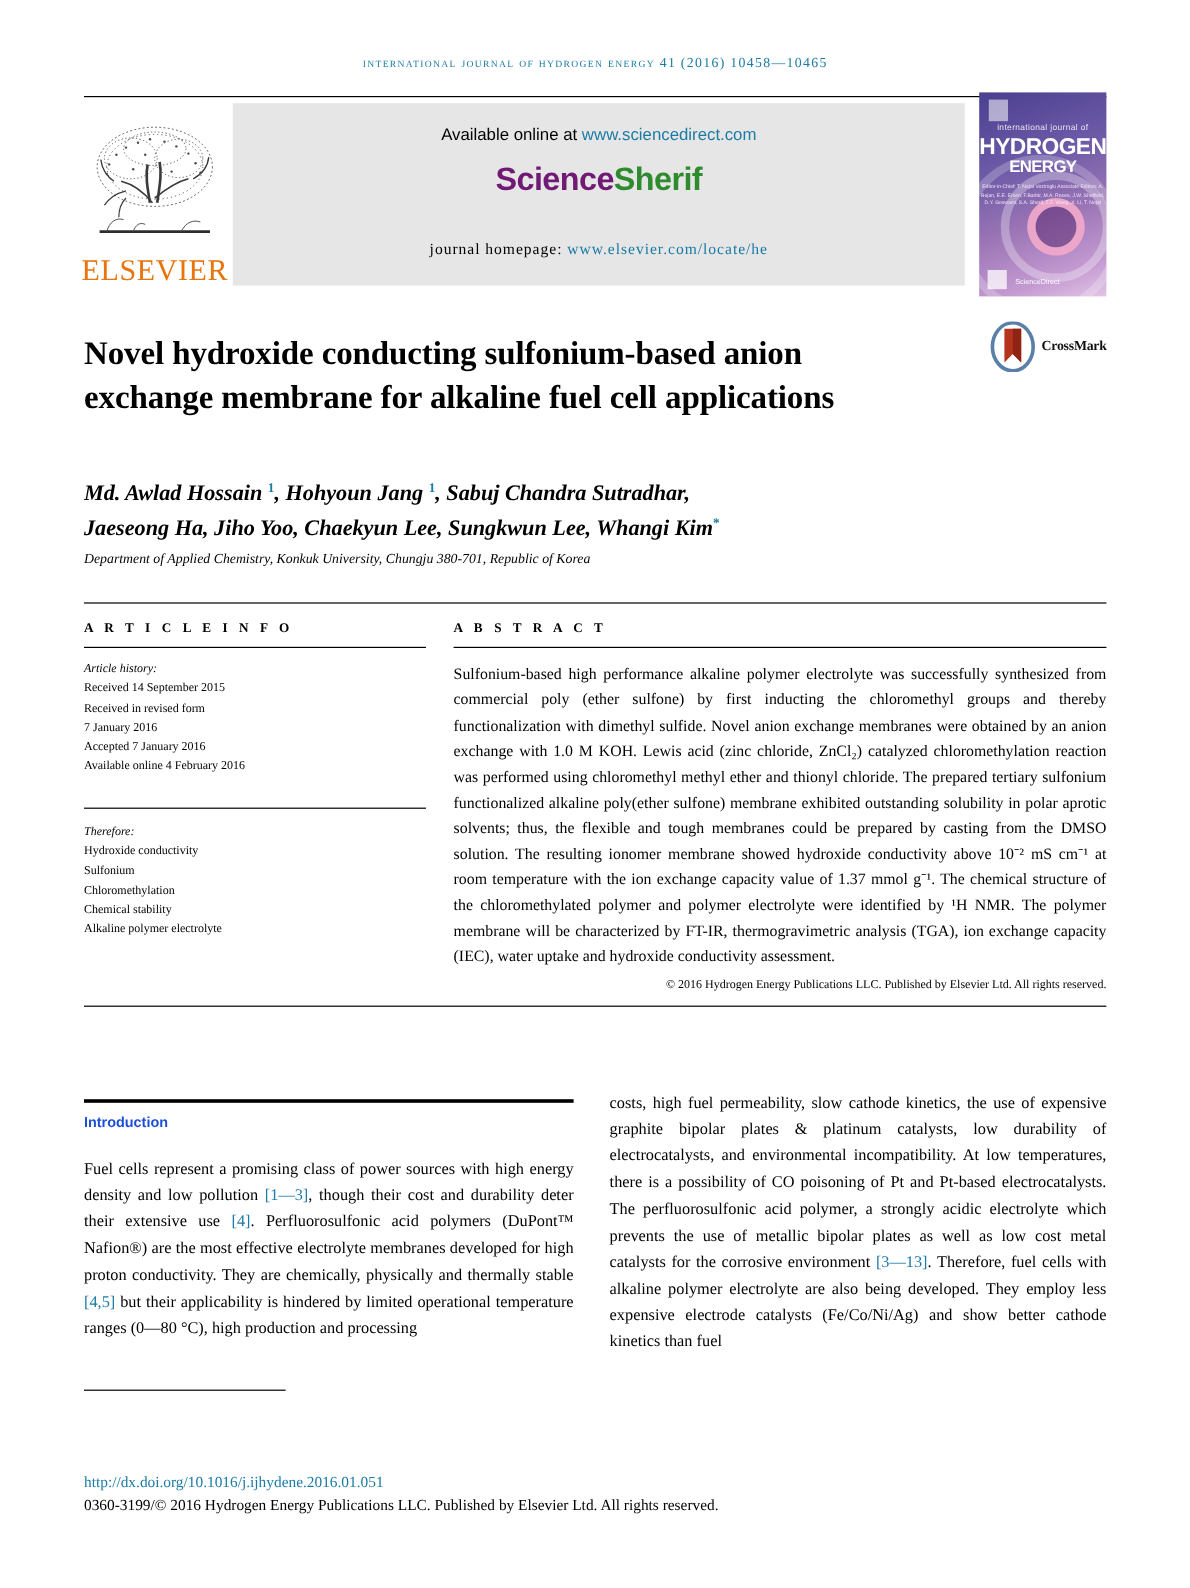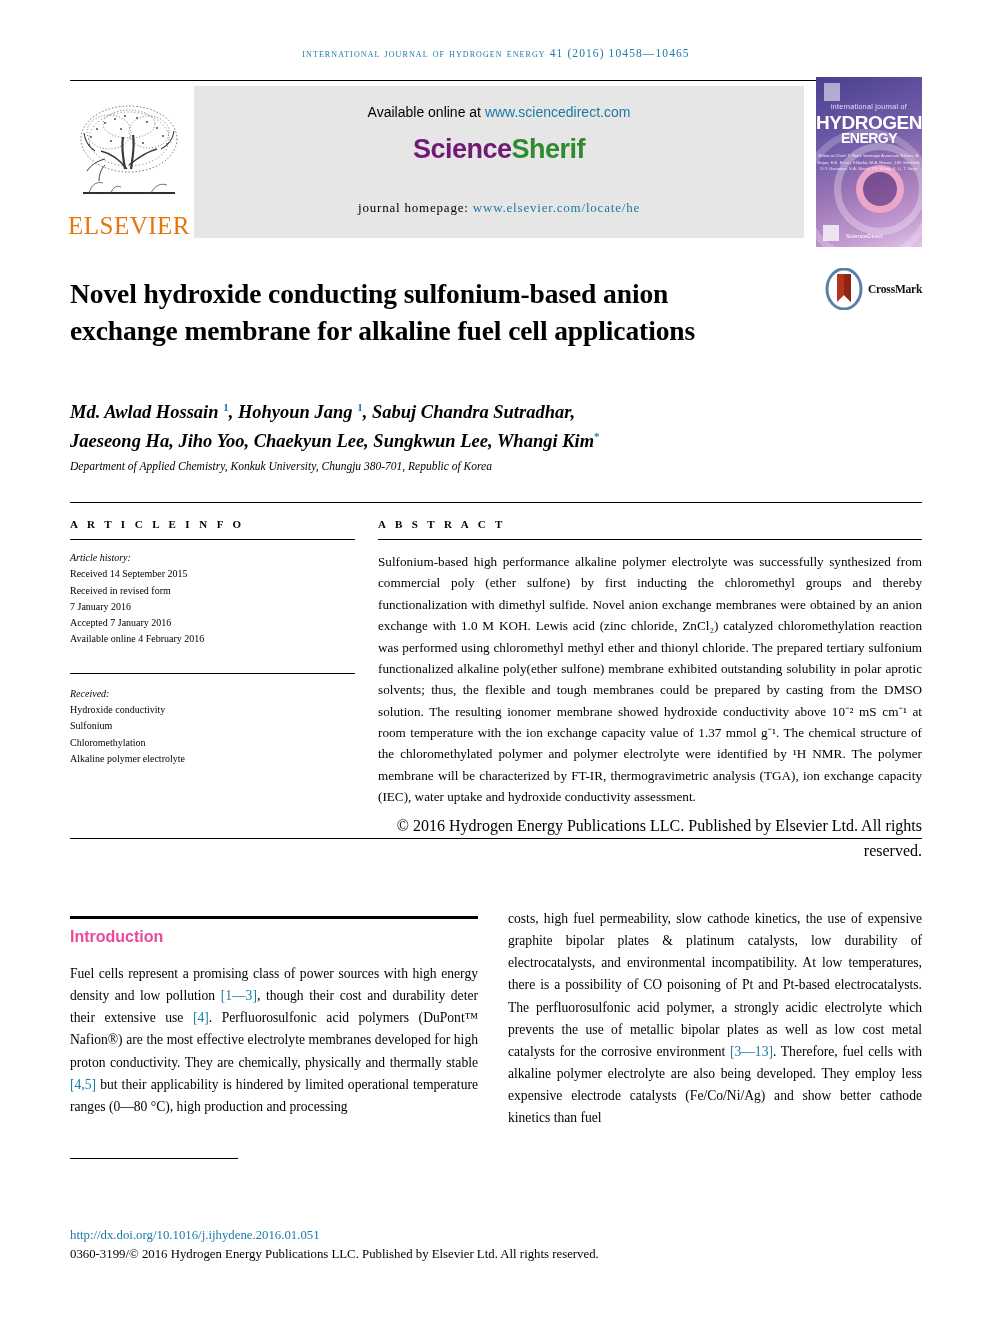--- a/index.html
+++ b/index.html
@@ -249,21 +249,21 @@
   .abstract-body {
     font-family: "Liberation Serif", serif;
     font-size: 13.2px;
     line-height: 1.62;
     text-align: justify;
     margin-top: 11px;
     hyphens: none;
   }
   .abstract-copy {
     font-family: "Liberation Serif", serif;
-    font-size: 16px;
+    font-size: 10px;
     line-height: 1.62;
     text-align: right;
     margin-top: 5px;
   }
 
   
   .rule-mid {
     position: absolute;
     left: 70px; top: 838px; width: 852px;
     border-top: 1.1px solid #000;
@@ -271,22 +271,22 @@
   .rule-intro {
     position: absolute;
     left: 70px; top: 916px; width: 408px;
     border-top: 3.2px solid #000;
   }
   .intro-head {
     position: absolute;
     left: 70px; top: 928px;
     font-family: "Liberation Sans", sans-serif;
     font-weight: bold;
-    font-size: 16px;
-    color: #ec4899;
+    font-size: 12px;
+    color: #1d4ed8;
   }
   .body-left {
     position: absolute;
     left: 70px; top: 963px; width: 408px;
     font-family: "Liberation Serif", serif;
     font-size: 13.6px;
     line-height: 1.63;
     text-align: justify;
   }
   .body-right {
@@ -442,24 +442,25 @@
       <div class="ital">Article history:</div>
       <div>Received 14 September 2015</div>
       <div>Received in revised form</div>
       <div>7 January 2016</div>
       <div>Accepted 7 January 2016</div>
       <div>Available online 4 February 2016</div>
     </div>
     <div class="kw-block">
       <div class="hr-thin" style="margin-bottom:12px;"></div>
       <div class="info-body" style="margin-top:0;">
-        <div class="ital">Received:</div>
+        <div class="ital">Therefore:</div>
         <div>Hydroxide conductivity</div>
         <div>Sulfonium</div>
         <div>Chloromethylation</div>
+        <div>Chemical stability</div>
         <div>Alkaline polymer electrolyte</div>
       </div>
     </div>
   </div>
 
   <div class="col-right">
     <div class="sect-label">A B S T R A C T</div>
     <div class="hr-abs"></div>
     <div class="abstract-body">Sulfonium-based high performance alkaline polymer electrolyte was successfully synthesized from commercial poly (ether sulfone) by first inducting the chloromethyl groups and thereby functionalization with dimethyl sulfide. Novel anion exchange membranes were obtained by an anion exchange with 1.0 M KOH. Lewis acid (zinc chloride, ZnCl₂) catalyzed chloromethylation reaction was performed using chloromethyl methyl ether and thionyl chloride. The prepared tertiary sulfonium functionalized alkaline poly(ether sulfone) membrane exhibited outstanding solubility in polar aprotic solvents; thus, the flexible and tough membranes could be prepared by casting from the DMSO solution. The resulting ionomer membrane showed hydroxide conductivity above 10⁻² mS cm⁻¹ at room temperature with the ion exchange capacity value of 1.37 mmol g⁻¹. The chemical structure of the chloromethylated polymer and polymer electrolyte were identified by ¹H NMR. The polymer membrane will be characterized by FT-IR, thermogravimetric analysis (TGA), ion exchange capacity (IEC), water uptake and hydroxide conductivity assessment.</div>
     <div class="abstract-copy">© 2016 Hydrogen Energy Publications LLC. Published by Elsevier Ltd. All rights reserved.</div>

